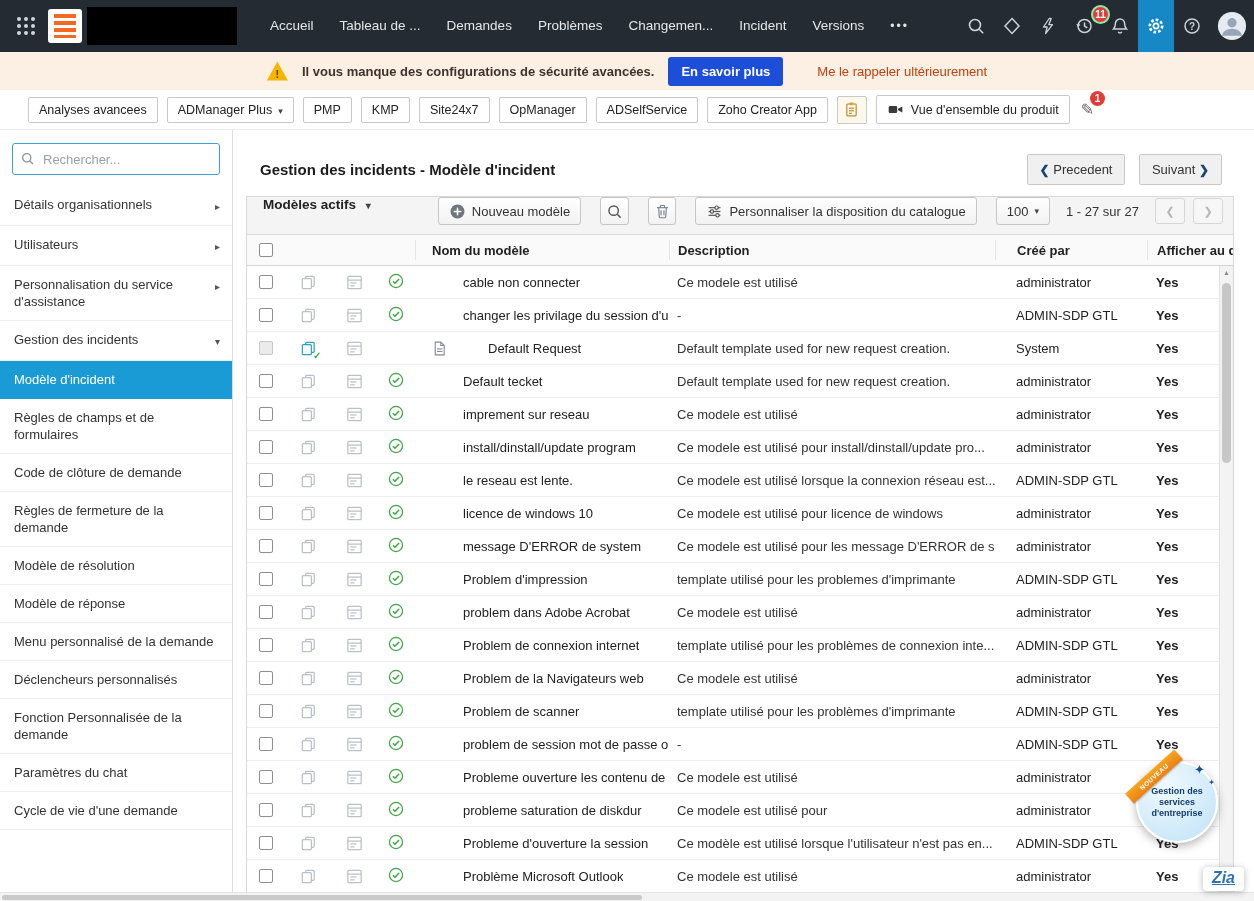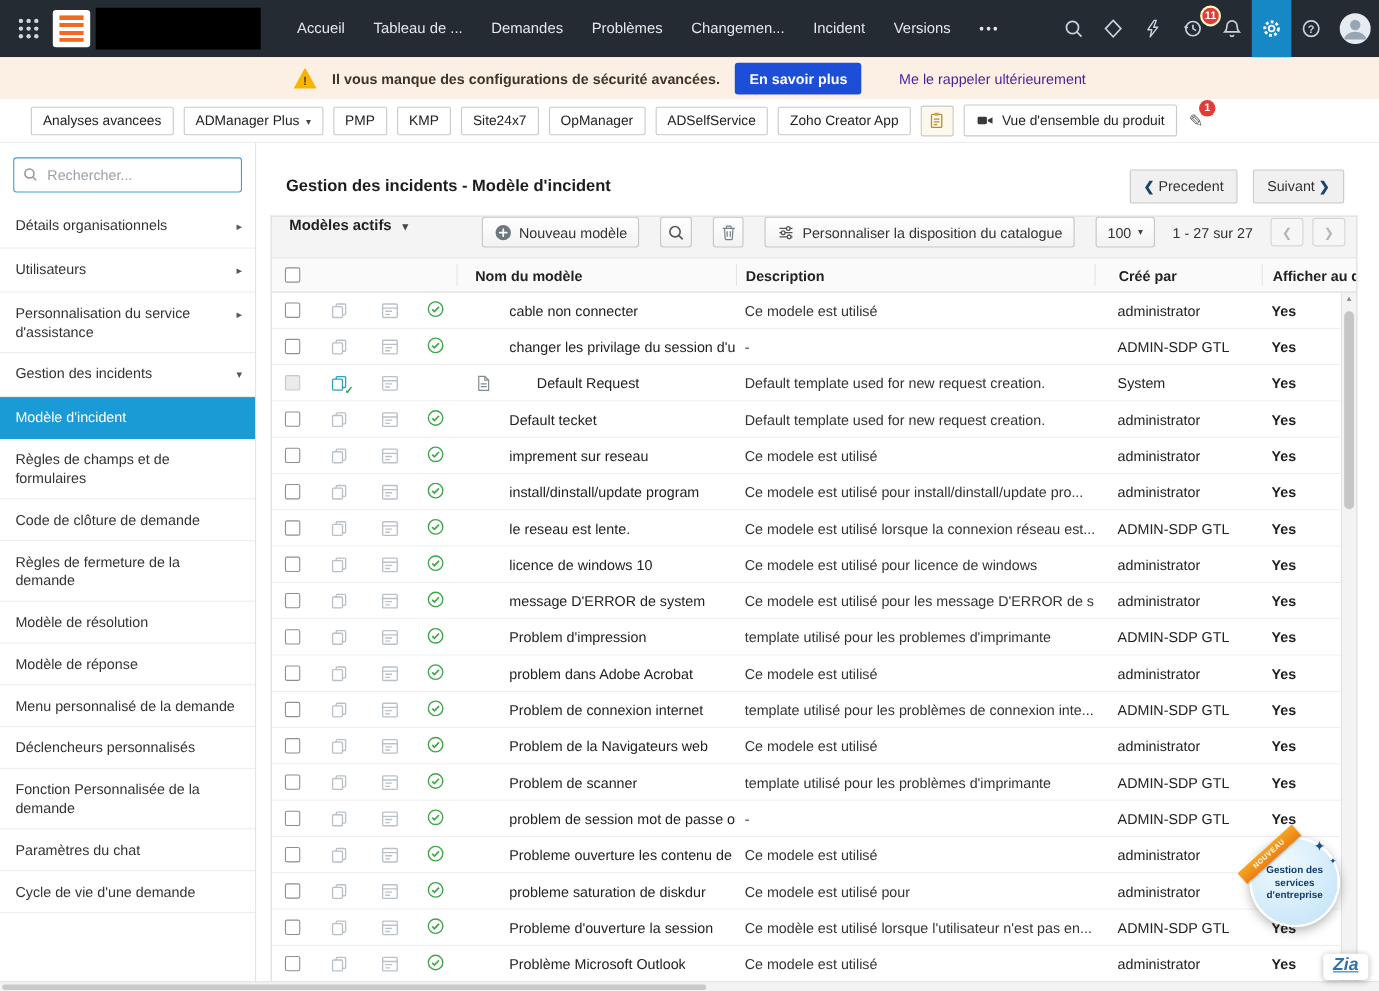--- a/index.html
+++ b/index.html
@@ -16,31 +16,31 @@
   .logo-mark i { display:block; height:100%; background:repeating-linear-gradient(180deg,#f26a21 0 4px,#fff 4px 7px); }
   .logo-redacted { width:150px; height:38px; background:#000; margin-left:5px; }
   .nav-items { display:flex; margin-left:20px; height:52px; }
   .nav-item { padding:0 13px; line-height:52px; color:#e3e7ea; font-size:13.5px; cursor:pointer; white-space:nowrap; }
   .nav-item.more { letter-spacing:2px; font-size:12px; }
   .nav-icons { margin-left:auto; display:flex; align-items:center; height:52px; }
   .icon-btn { width:36px; height:52px; display:flex; align-items:center; justify-content:center; color:#c9d2da; position:relative; cursor:pointer; }
   .icon-btn svg { width:20px; height:20px; }
   .icon-btn.active { background:#1688c5; color:#fff; }
   .nav-badge { position:absolute; top:5px; left:-11px; background:#e23c39; color:#fff; font-size:10px; font-weight:bold;
-               min-width:19px; height:19px; border-radius:10px; display:flex; align-items:center; justify-content:center; border:2px solid #fef9c3; z-index:3; }
+               min-width:19px; height:19px; border-radius:10px; display:flex; align-items:center; justify-content:center; border:2px solid #86efac; z-index:3; }
   .avatar-btn { width:44px; }
   .avatar-btn svg { width:30px; height:30px; }
 
   
   .banner { height:38px; background:#fcefe3; display:flex; align-items:center; justify-content:center; gap:14px; }
   .warn-tri { width:21px; height:19px; background:#f7b500; clip-path:polygon(50% 0,100% 100%,0 100%); position:relative; flex:none; }
   .warn-tri b { position:absolute; left:0; right:0; bottom:1px; text-align:center; font-size:11px; color:#5b4200; }
   .banner-text { font-size:13px; color:#3f342b; font-weight:bold; }
   .banner-cta { background:#1d4ed8; color:#fff; border:none; border-radius:3px; padding:7px 13px; font-size:13px; font-weight:bold; cursor:pointer; font-family:inherit; }
-  .banner-dismiss { color:#4c1d95; font-size:13px; cursor:pointer;margin-left:20px; }
+  .banner-dismiss { color:#c2410c; font-size:13px; cursor:pointer;margin-left:20px; }
 
   
   .quicklinks { height:40px; background:#fff; display:flex; align-items:center; padding:0 28px; gap:9px; border-bottom:1px solid #ececec; }
   .ql-btn { border:1px solid #c9c9c9; background:#fff; border-radius:2px; padding:5px 10px; font-size:12.5px; color:#222; cursor:pointer; white-space:nowrap; font-family:inherit; }
   .ql-btn.caret::after { content:"▾"; font-size:9px; margin-left:6px; color:#444; }
   .ql-icon-btn { border:1px solid #c9c9c9; background:#fdf8ec; border-radius:2px; width:30px; height:28px; display:flex; align-items:center; justify-content:center; cursor:pointer; }
   .ql-icon-btn svg { width:17px; height:17px; }
   .ql-tour { border:1px solid #c9c9c9; background:#fff; border-radius:2px; padding:5px 10px; font-size:12.5px; color:#222;
              display:flex; align-items:center; gap:7px; cursor:pointer; font-family:inherit; }
   .ql-tour svg { width:17px; height:17px; }

